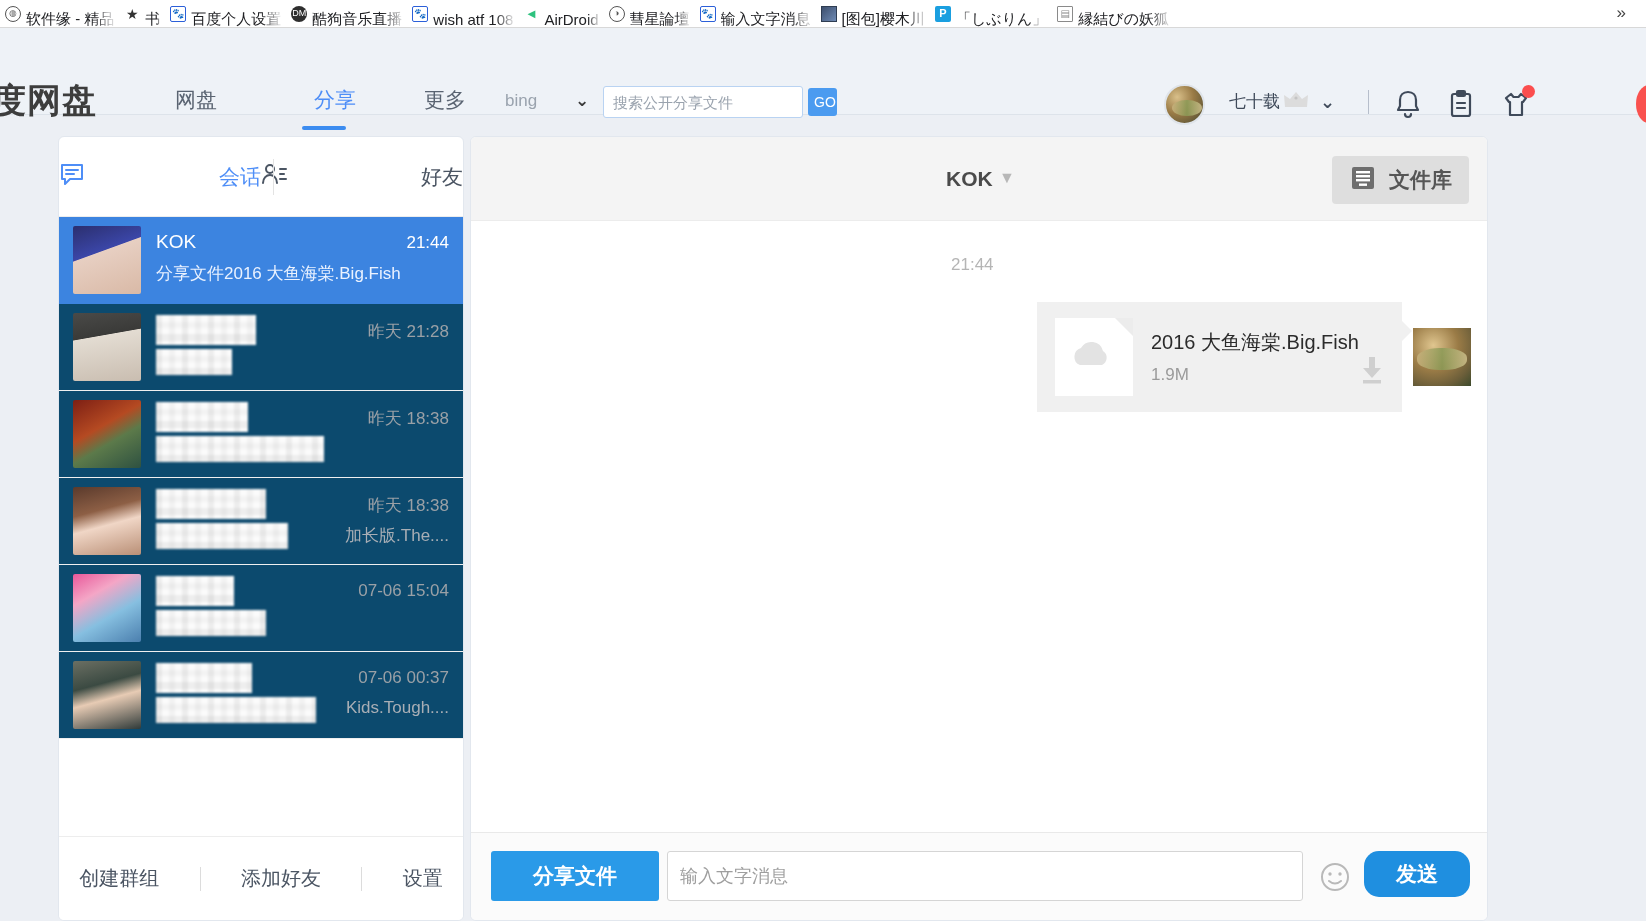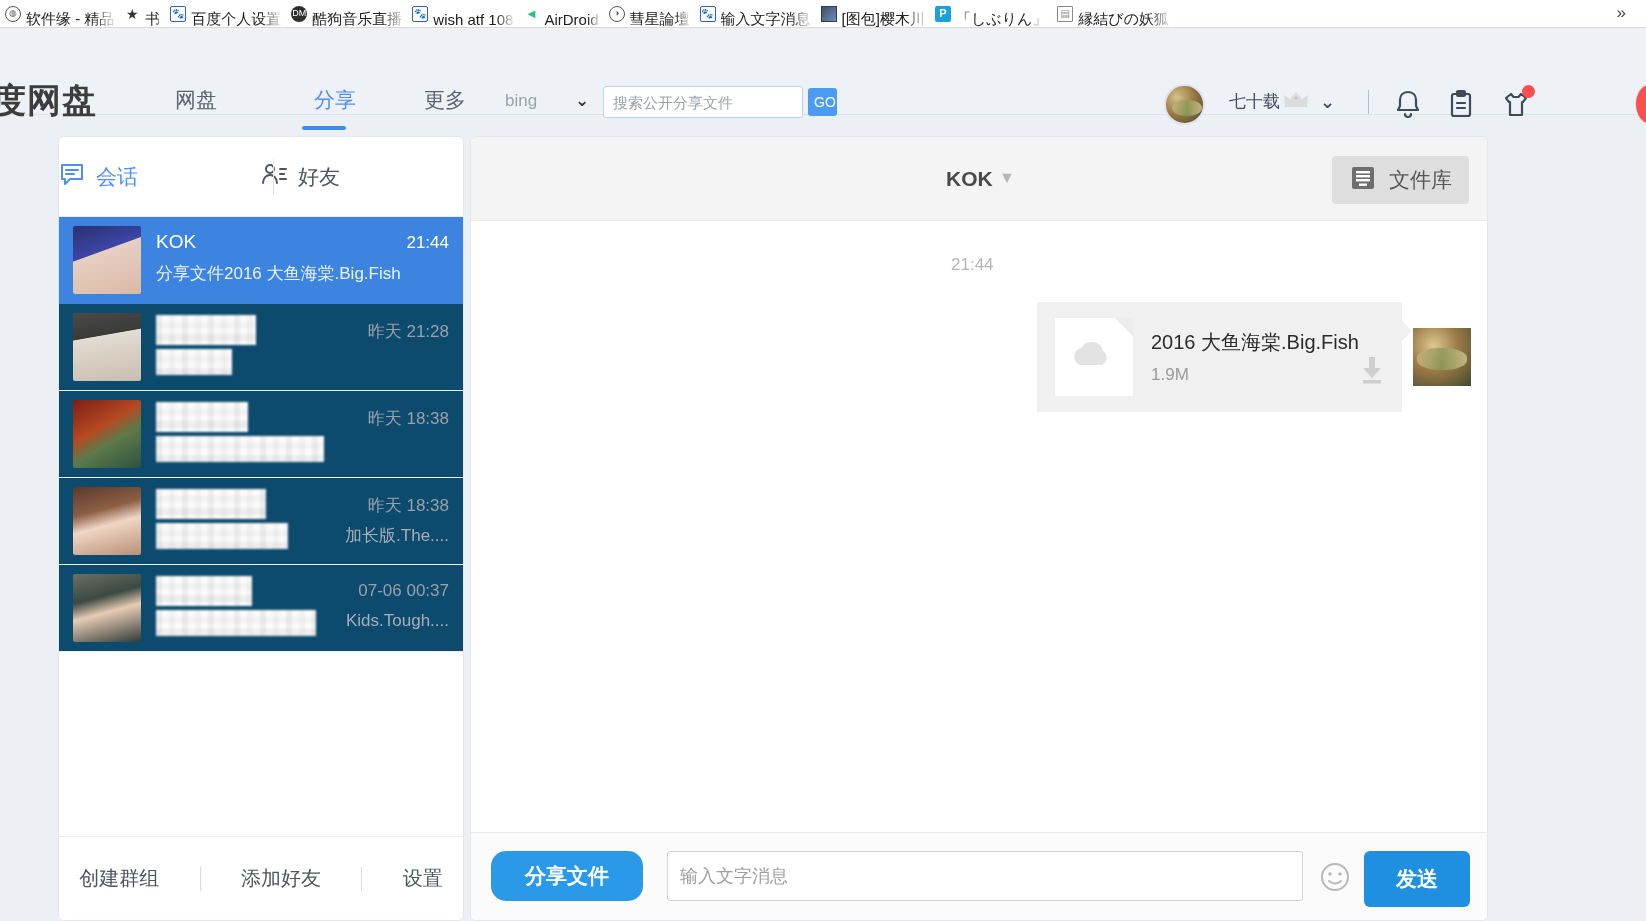--- a/index.html
+++ b/index.html
@@ -167,21 +167,21 @@
     border: 1px solid #e2e7ee;
     border-radius: 6px;
     overflow: hidden;
   }
   .lp-tabs {
     position: relative; height: 80px;
     display: flex; align-items: center;
     border-bottom: 1px solid #ededed;
   }
   .lp-tab {
-    flex: 1; display: flex; align-items: center; justify-content: flex-start;
+    flex: 1; display: flex; align-items: center; justify-content: space-between;
     gap: 11px; font-size: 21px; color: #4b5563;
     height: 100%;
     cursor: pointer;
   }
   .lp-tab.active { color: #4e8ef7; }
   .lp-tab-sep {
     position: absolute; left: 214px; top: 22px;
     width: 1px; height: 36px; background: #e3e3e3;
   }
 
@@ -268,21 +268,21 @@
   }
   .filelib-btn {
     position: absolute; right: 18px; top: 19px;
     height: 48px;
     background: #dedede;
     border-radius: 4px;
     display: flex; align-items: center; gap: 12px;
     padding: 0 17px;
     cursor: pointer;
   }
-  .filelib-label { font-size: 21px; color: #565656; }
+  .filelib-label { font-size: 21px; color: #565656; font-weight: bold; }
 
   .chat-body {
     position: relative;
     height: 612px;
     background: #ffffff;
     overflow: hidden;
   }
   .msg-time {
     position: absolute; left: 480px; top: 34px;
     font-size: 17px; color: #b5b5b5;
@@ -334,24 +334,24 @@
   }
 
   .chat-footer {
     position: absolute; left: 0; bottom: 0;
     width: 100%; height: 88px;
     background: #fbfbfb;
     border-top: 1px solid #e9e9e9;
   }
   .share-btn {
     position: absolute; left: 20px; top: 18px;
-    width: 152px; height: 50px;
+    width: 168px; height: 50px;
     background: #2a9ae8;
     color: #ffffff;
-    border: none; border-radius: 15px;
+    border: none; border-radius: 3px;
     font-size: 21px; font-weight: bold;
     cursor: pointer;
     font-family: "Liberation Sans", sans-serif;
   }
   .msg-input {
     position: absolute; left: 196px; top: 18px;
     width: 636px; height: 50px;
     border: 1px solid #d5d5d5;
     border-radius: 3px;
     background: #fff;
@@ -360,24 +360,24 @@
     outline: none;
     font-family: "Liberation Sans", sans-serif;
   }
   .msg-input::placeholder { color: #9e9e9e; }
   .emoji-btn {
     position: absolute; left: 848px; top: 28px;
     width: 32px; height: 32px; cursor: pointer;
   }
   .send-btn {
     position: absolute; left: 893px; top: 18px;
-    width: 106px; height: 56px;
+    width: 106px; height: 46px;
     background: #1f8fe0;
     color: #ffffff;
-    border: none; border-radius: 6px;
+    border: none; border-radius: 15px;
     font-size: 21px; font-weight: bold;
     cursor: pointer;
     font-family: "Liberation Sans", sans-serif;
   }
 
   
   .av-a { background: linear-gradient(160deg,#2b2f6e 0%,#3b46a8 38%,#e7cfc2 39%,#d9b9a6 100%); }
   .av-b { background: linear-gradient(170deg,#4a4a48 0%,#3a3a38 34%,#e3dcd2 35%,#c9bdb0 100%); }
   .av-c { background: linear-gradient(150deg,#7d1f14 0%,#b54a22 40%,#5c7a4a 60%,#2e5141 100%); }
   .av-d { background: linear-gradient(165deg,#5a3a2c 0%,#8d5f45 35%,#f0d6c6 55%,#b98f76 100%); }
@@ -549,20 +549,28 @@
       <div class="conv-av av-d"></div>
       <div class="conv-mid">
         <div class="mosaic" style="left:15px; top:2px; width:110px; height:30px;"></div>
         <div class="mosaic" style="left:15px; top:36px; width:132px; height:26px;"></div>
       </div>
       <div class="conv-time">昨天 18:38</div>
       <div class="conv-snippet">加长版.The....</div>
     </div>
 
 
+    <div class="conv">
+      <div class="conv-av av-f"></div>
+      <div class="conv-mid">
+        <div class="mosaic" style="left:15px; top:2px; width:78px; height:30px;"></div>
+        <div class="mosaic" style="left:15px; top:36px; width:110px; height:26px;"></div>
+      </div>
+      <div class="conv-time">07-06 15:04</div>
+    </div>
 
     <div class="conv">
       <div class="conv-av av-g"></div>
       <div class="conv-mid">
         <div class="mosaic" style="left:15px; top:2px; width:96px; height:30px;"></div>
         <div class="mosaic" style="left:15px; top:36px; width:160px; height:26px;"></div>
       </div>
       <div class="conv-time">07-06 00:37</div>
       <div class="conv-snippet">Kids.Tough....</div>
     </div>

